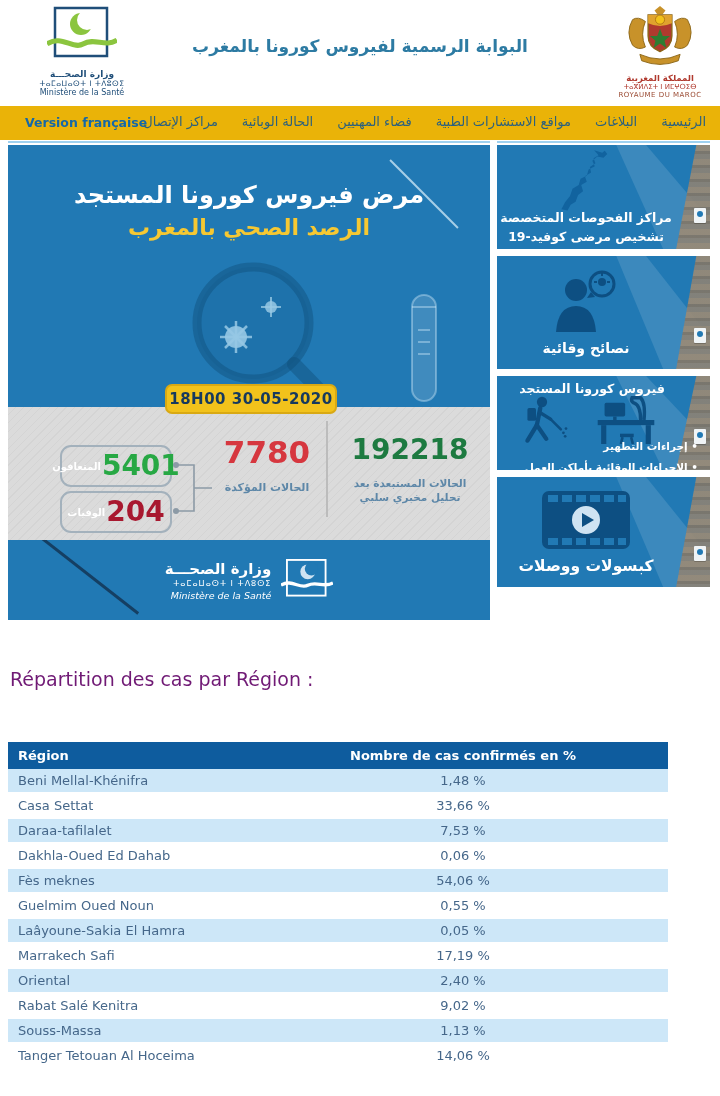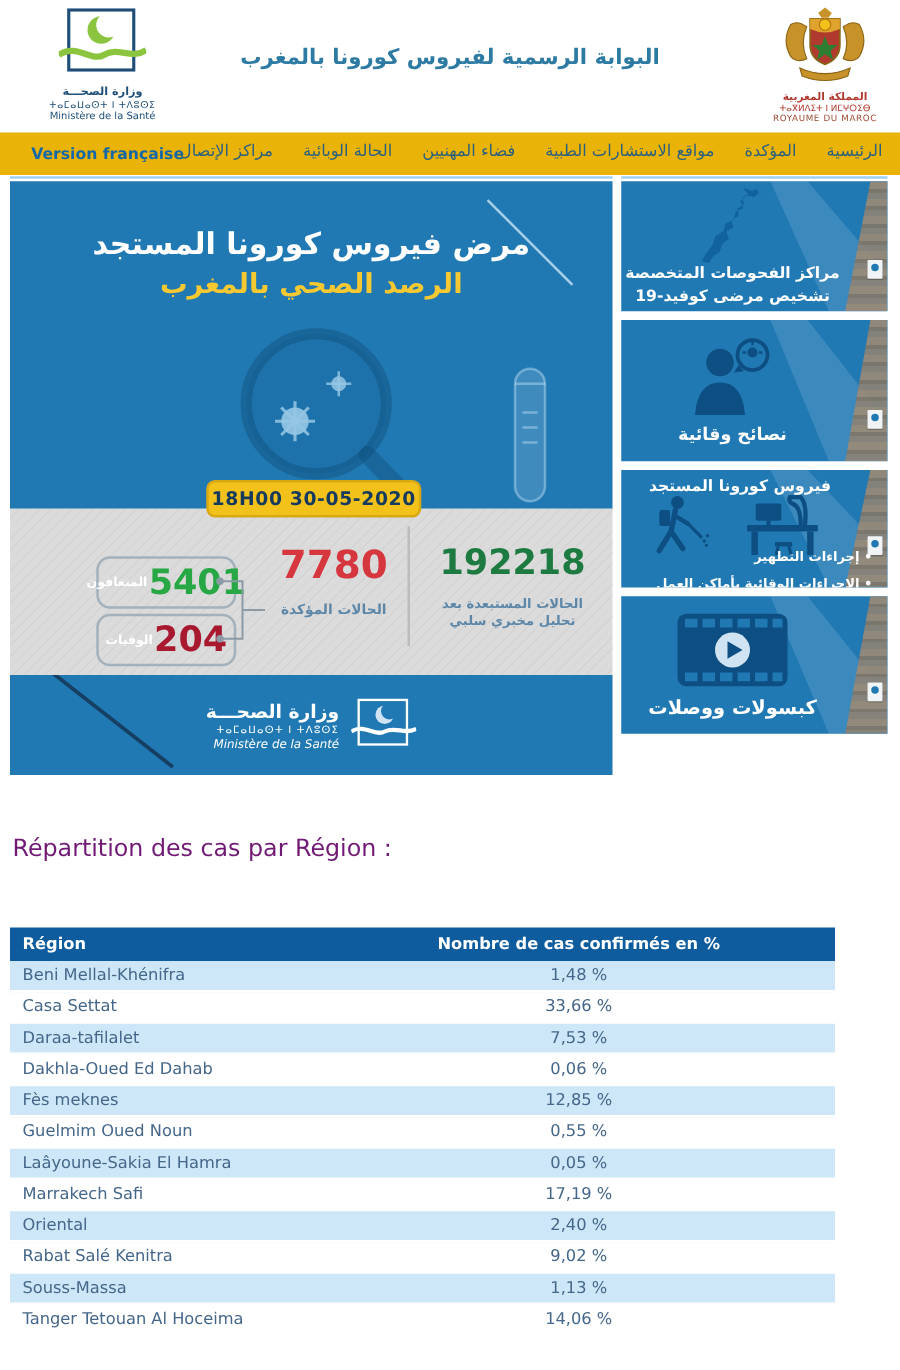--- a/index.html
+++ b/index.html
@@ -34,21 +34,21 @@
   .diag-tr { position:absolute; right:18px; top:48px; width:96px; height:0; border-top:2px solid rgba(225,243,252,.7);
              transform:rotate(45deg); }
   .hero-art { position:absolute; left:0; top:0; }
   .date-badge { position:absolute; left:157px; top:241px; width:172px; height:30px; background:#f2c21b;
                 border:2px solid #d9a913; border-radius:7px; text-align:center; line-height:26px;
                 font-size:15px; font-weight:bold; color:#16395e; letter-spacing:.5px; z-index:5; }
 
   
   .gray-band { position:absolute; top:264px; left:0; width:482px; height:133px;
                background:repeating-linear-gradient(135deg,#dbdbdb 0px,#dbdbdb 5px,#d4d4d4 5px,#d4d4d4 6px); }
-  .pill { position:absolute; left:69px; width:112px; height:42px; border:2px solid #a3b1bc; border-radius:11px;
+  .pill { position:absolute; left:52px; width:112px; height:42px; border:2px solid #a3b1bc; border-radius:11px;
           display:flex; align-items:center; justify-content:center; gap:1px; direction:ltr; }
   .pill .plabel { font-size:10px; font-weight:bold; color:#ffffff; }
   .pill .pnum { font-size:28px; font-weight:bold; line-height:1; }
   .pill-recovered { top:38px; } .pill-recovered .pnum { color:#27a844; }
   .pill-deaths { top:84px; } .pill-deaths .pnum { color:#a8182f; }
   .connector { position:absolute; left:164px; top:38px; }
   .stat-confirmed { position:absolute; left:200px; top:28px; width:118px; text-align:center; }
   .stat-confirmed .snum { font-size:31px; font-weight:bold; color:#d6373f; line-height:1.1; }
   .stat-confirmed .slabel { font-size:11px; font-weight:bold; color:#5d87a8; margin-top:12px; direction:rtl; }
   .stat-divider { position:absolute; left:318px; top:14px; width:2px; height:96px; background:#bcbcbc; }
@@ -129,21 +129,21 @@
       <div class="ar">المملكة المغربية</div>
       <div class="tif">ⵜⴰⴳⵍⴷⵉⵜ ⵏ ⵍⵎⵖⵔⵉⴱ</div>
       <div class="fr">ROYAUME DU MAROC</div>
     </div>
   </div>
 
   <div class="nav">
     <span class="version-link">Version française</span>
     <div class="nav-items">
         <span class="nav-item">الرئيسية</span>
-        <span class="nav-item">المؤكدة</span>
+        <span class="nav-item">البلاغات</span>
         <span class="nav-item">مواقع الاستشارات الطبية</span>
         <span class="nav-item">فضاء المهنيين</span>
         <span class="nav-item">الحالة الوبائية</span>
         <span class="nav-item">مراكز الإتصال</span>
       </div>
   </div>
 
   <div class="banner">
 
     <div class="hero">
@@ -341,21 +341,21 @@
         <div class="trow alt">
           <div class="c1">Daraa-tafilalet</div>
           <div class="c2">7,53 %</div>
         </div>
         <div class="trow">
           <div class="c1">Dakhla-Oued Ed Dahab</div>
           <div class="c2">0,06 %</div>
         </div>
         <div class="trow alt">
           <div class="c1">Fès meknes</div>
-          <div class="c2">12,85 %</div>
+          <div class="c2">54,06 %</div>
         </div>
         <div class="trow">
           <div class="c1">Guelmim Oued Noun</div>
           <div class="c2">0,55 %</div>
         </div>
         <div class="trow alt">
           <div class="c1">Laâyoune-Sakia El Hamra</div>
           <div class="c2">0,05 %</div>
         </div>
         <div class="trow">

